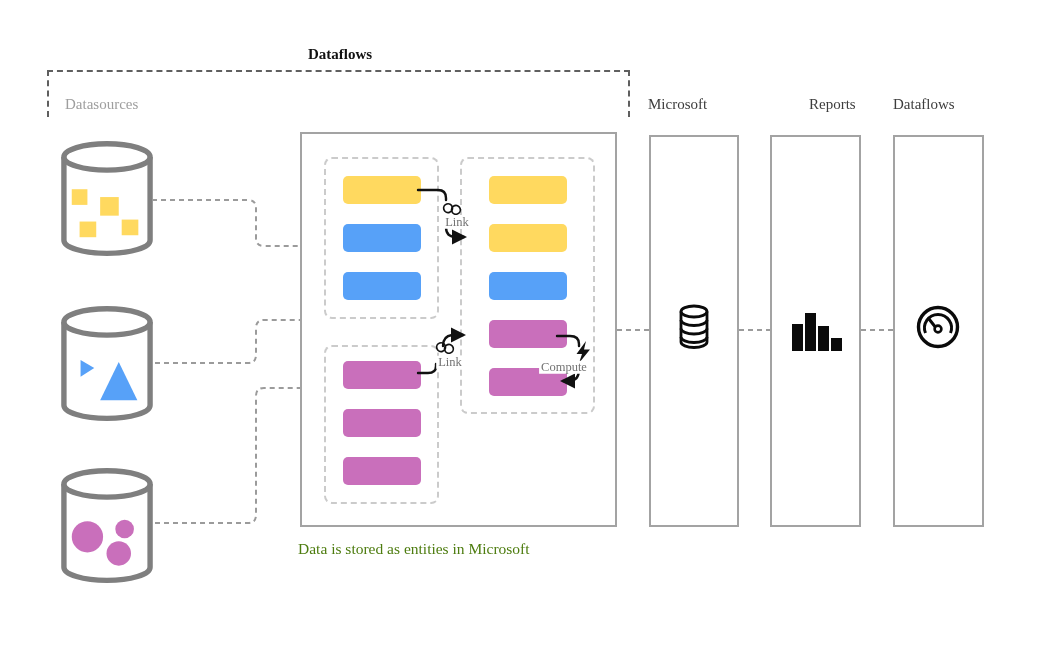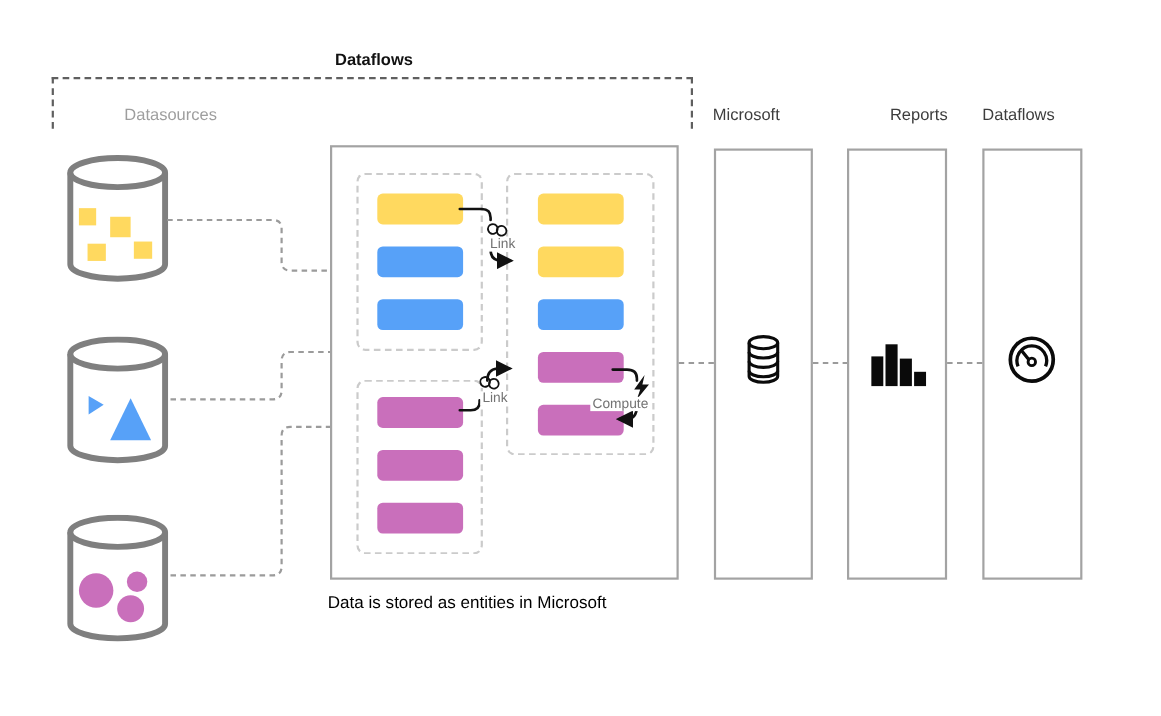--- a/index.html
+++ b/index.html
@@ -1,46 +1,46 @@
 <!DOCTYPE html>
 <html><head>
 <meta charset="utf-8">
 <style>
   html,body { margin:0; padding:0; background:#fff; }
   * { box-sizing:border-box; }
   #canvas {
     position:relative; width:1055px; height:651px; background:#ffffff;
-    font-family:Liberation Sans, sans-serif; overflow:hidden;padding-left:24px;
+    font-family:Liberation Serif, serif; overflow:hidden;padding-left:24px;
   }
   .abs { position:absolute; }
   .title {
     font-size:15px; font-weight:700; color:#111;
     transform:translateX(-50%); white-space:nowrap;
   }
   .bracket {
     border-top:2px dashed #5f5f5f; border-left:2px dashed #5f5f5f; border-right:2px dashed #5f5f5f;
   }
   .col-label { font-size:15px; white-space:nowrap; }
-  .muted { color:#9e9e9e;margin-left:48px; }
+  .muted { color:#9e9e9e; }
   .dark  { color:#3d3d3d; }
   .solid-box { border:2px solid #a3a3a3; background:#fff; }
   .group {
     position:absolute; border:2px dashed #cbcbcb; border-radius:8px;
     display:flex; flex-direction:column; align-items:center;
   }
   .g-left-top    { left:22px;  top:23px;  width:115px; height:162px; padding-top:17px; gap:20px; }
   .g-left-bottom { left:22px;  top:211px; width:115px; height:159px; padding-top:14px; gap:20px; }
   .g-right       { left:158px; top:23px;  width:135px; height:257px; padding-top:17px; gap:20px; }
   .entity-rect { width:78px; height:28px; border-radius:5px; flex:none; }
   .overlay { position:absolute; left:0; top:0; pointer-events:none; }
   .flow-label {
     position:absolute; transform:translate(-50%,-50%); background:#fff;
     font-size:12.5px; color:#737373; padding:0 2px; white-space:nowrap; line-height:1;
   }
-  .caption { font-size:15.5px; color:#000000; line-height:27px; }
+  .caption { font-size:15.5px; color:#4d7c0f; line-height:27px; }
   .icon-center { position:absolute; }
 </style>
 </head>
 <body>
 
 <div id="canvas">
 
   <div class="abs title" style="left:340px; top:46px;">Dataflows</div>
   <div class="abs bracket" style="left:47px; top:70px; width:583px; height:47px;"></div>
 

